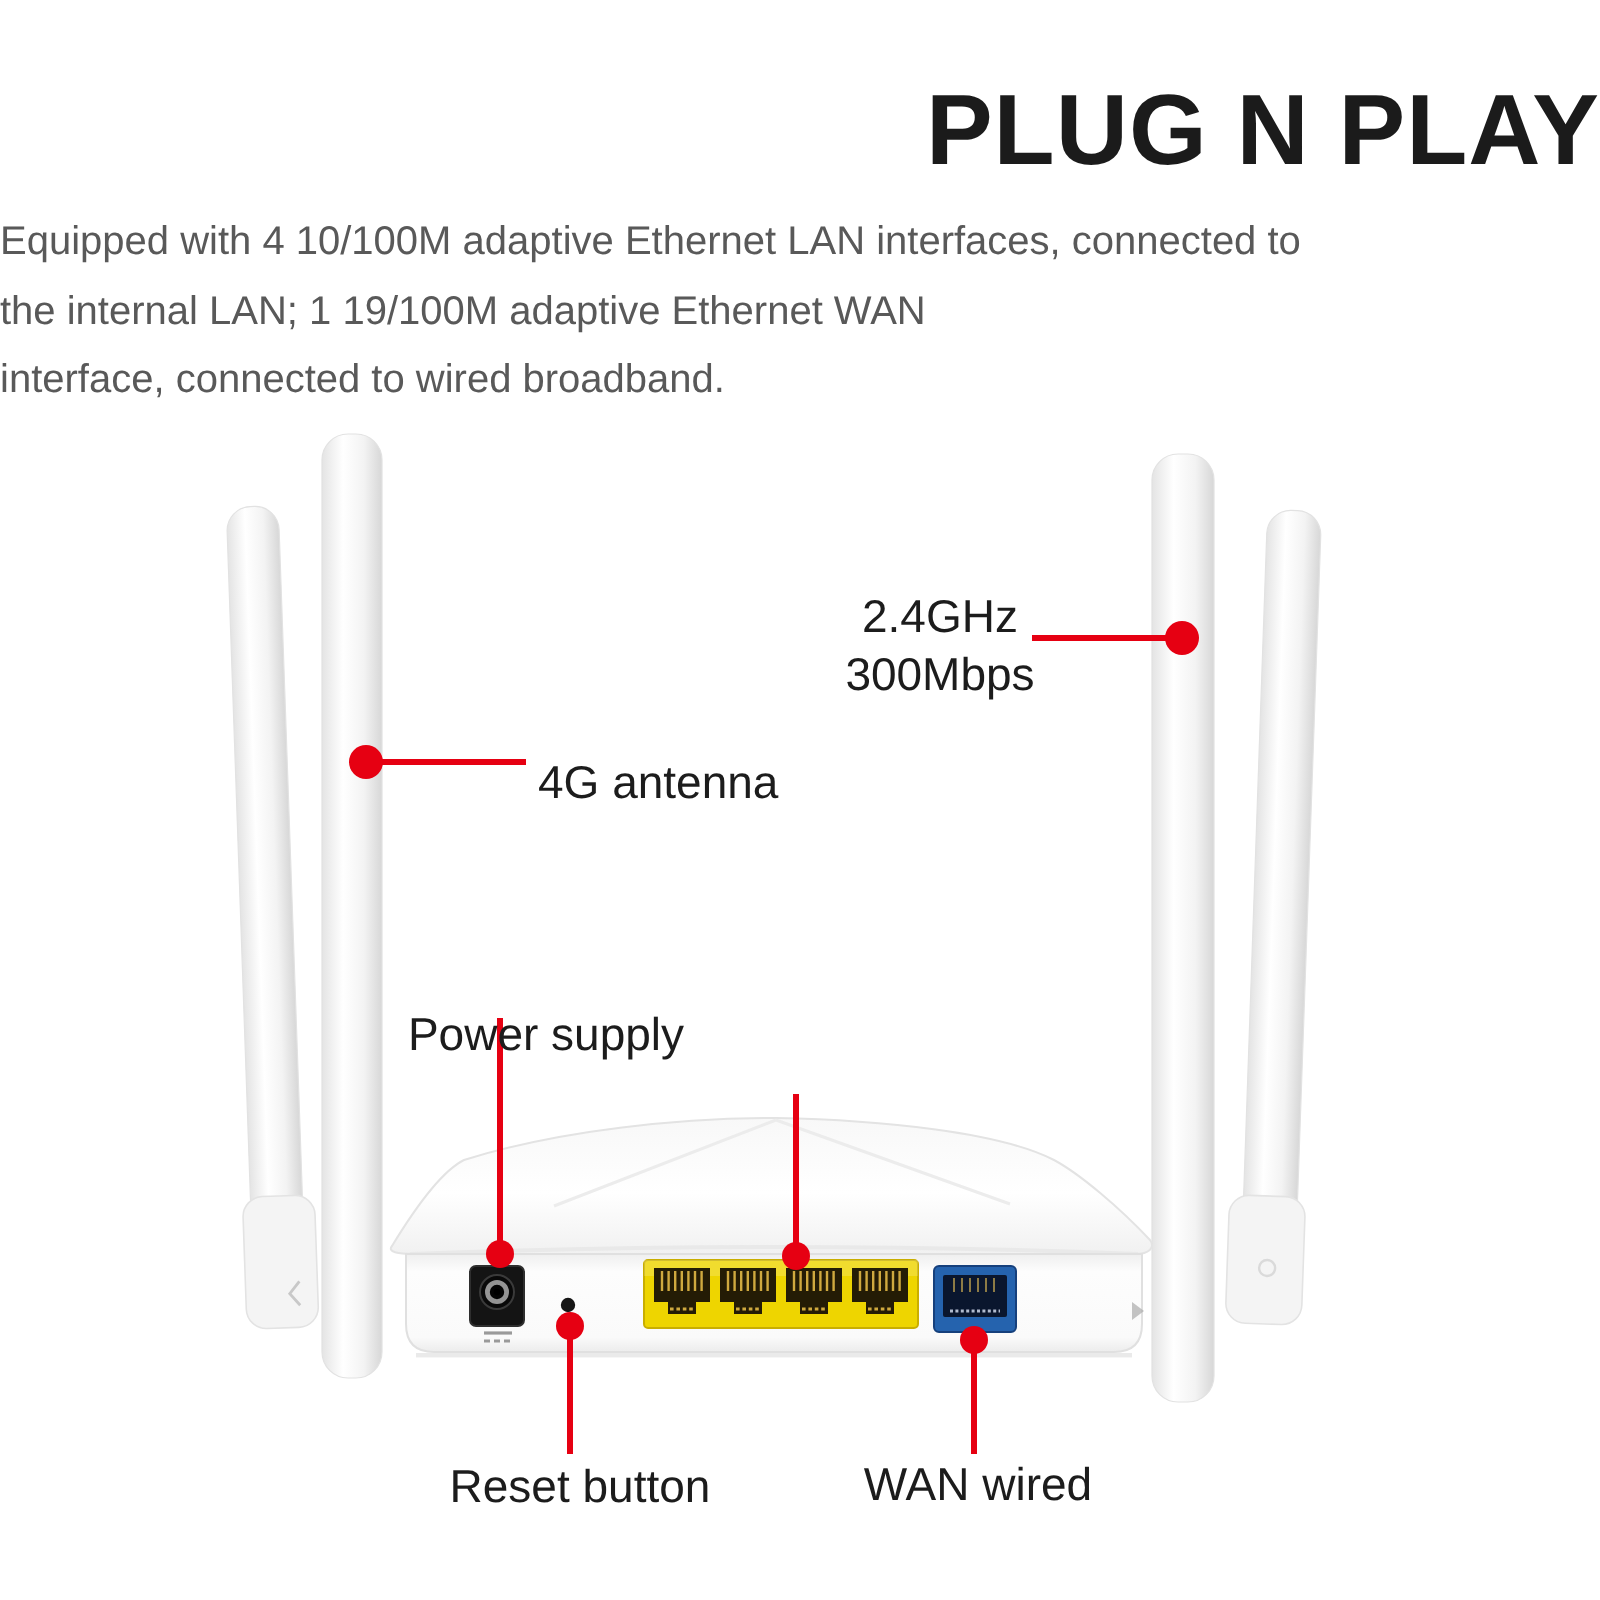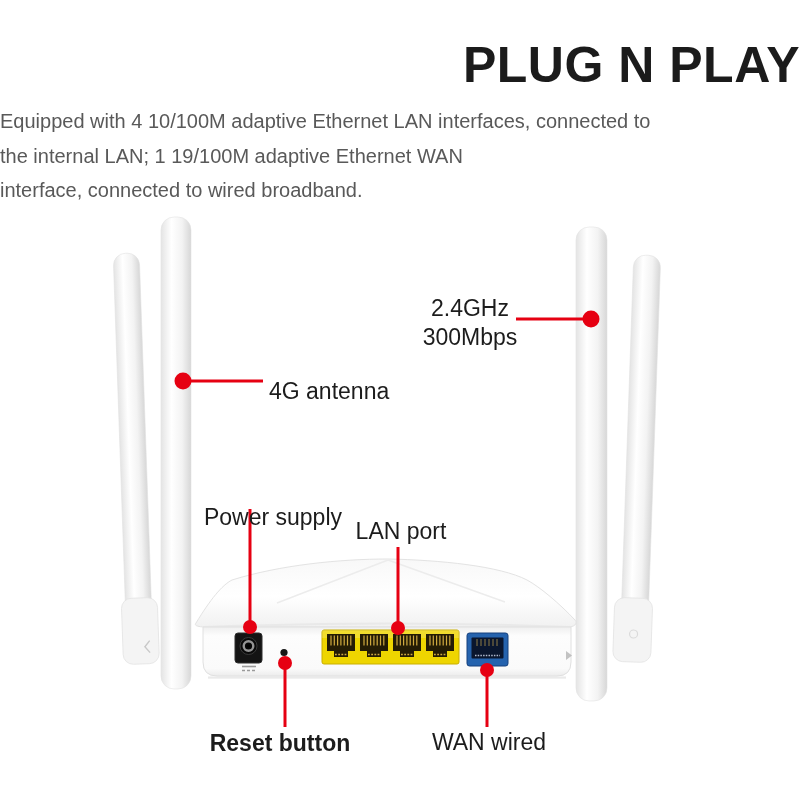--- a/index.html
+++ b/index.html
@@ -158,19 +158,18 @@
 
   <div class="callout-label centered wifi-label" style="left:395px;top:294px;width:150px;">
     <div>2.4GHz</div>
     <div>300Mbps</div>
   </div>
 
   <div class="callout-label" style="left:269px;top:368px;margin-top:10px;">4G antenna</div>
 
   <div class="callout-label centered" style="left:198px;top:482px;width:150px;margin-top:22px;">Power supply</div>
 
-  <div class="callout-label centered" style="left:326px;top:518px;width:150px;">LAN port</div>
 
-  <div class="callout-label centered" style="left:205px;top:730px;width:150px;font-weight:bold;">Reset button</div>
+  <div class="callout-label centered" style="left:215px;top:730px;width:150px;">Reset button</div>
 
   <div class="callout-label centered" style="left:414px;top:729px;width:150px;">WAN wired</div>
 
 </div>
 
 </body></html>

